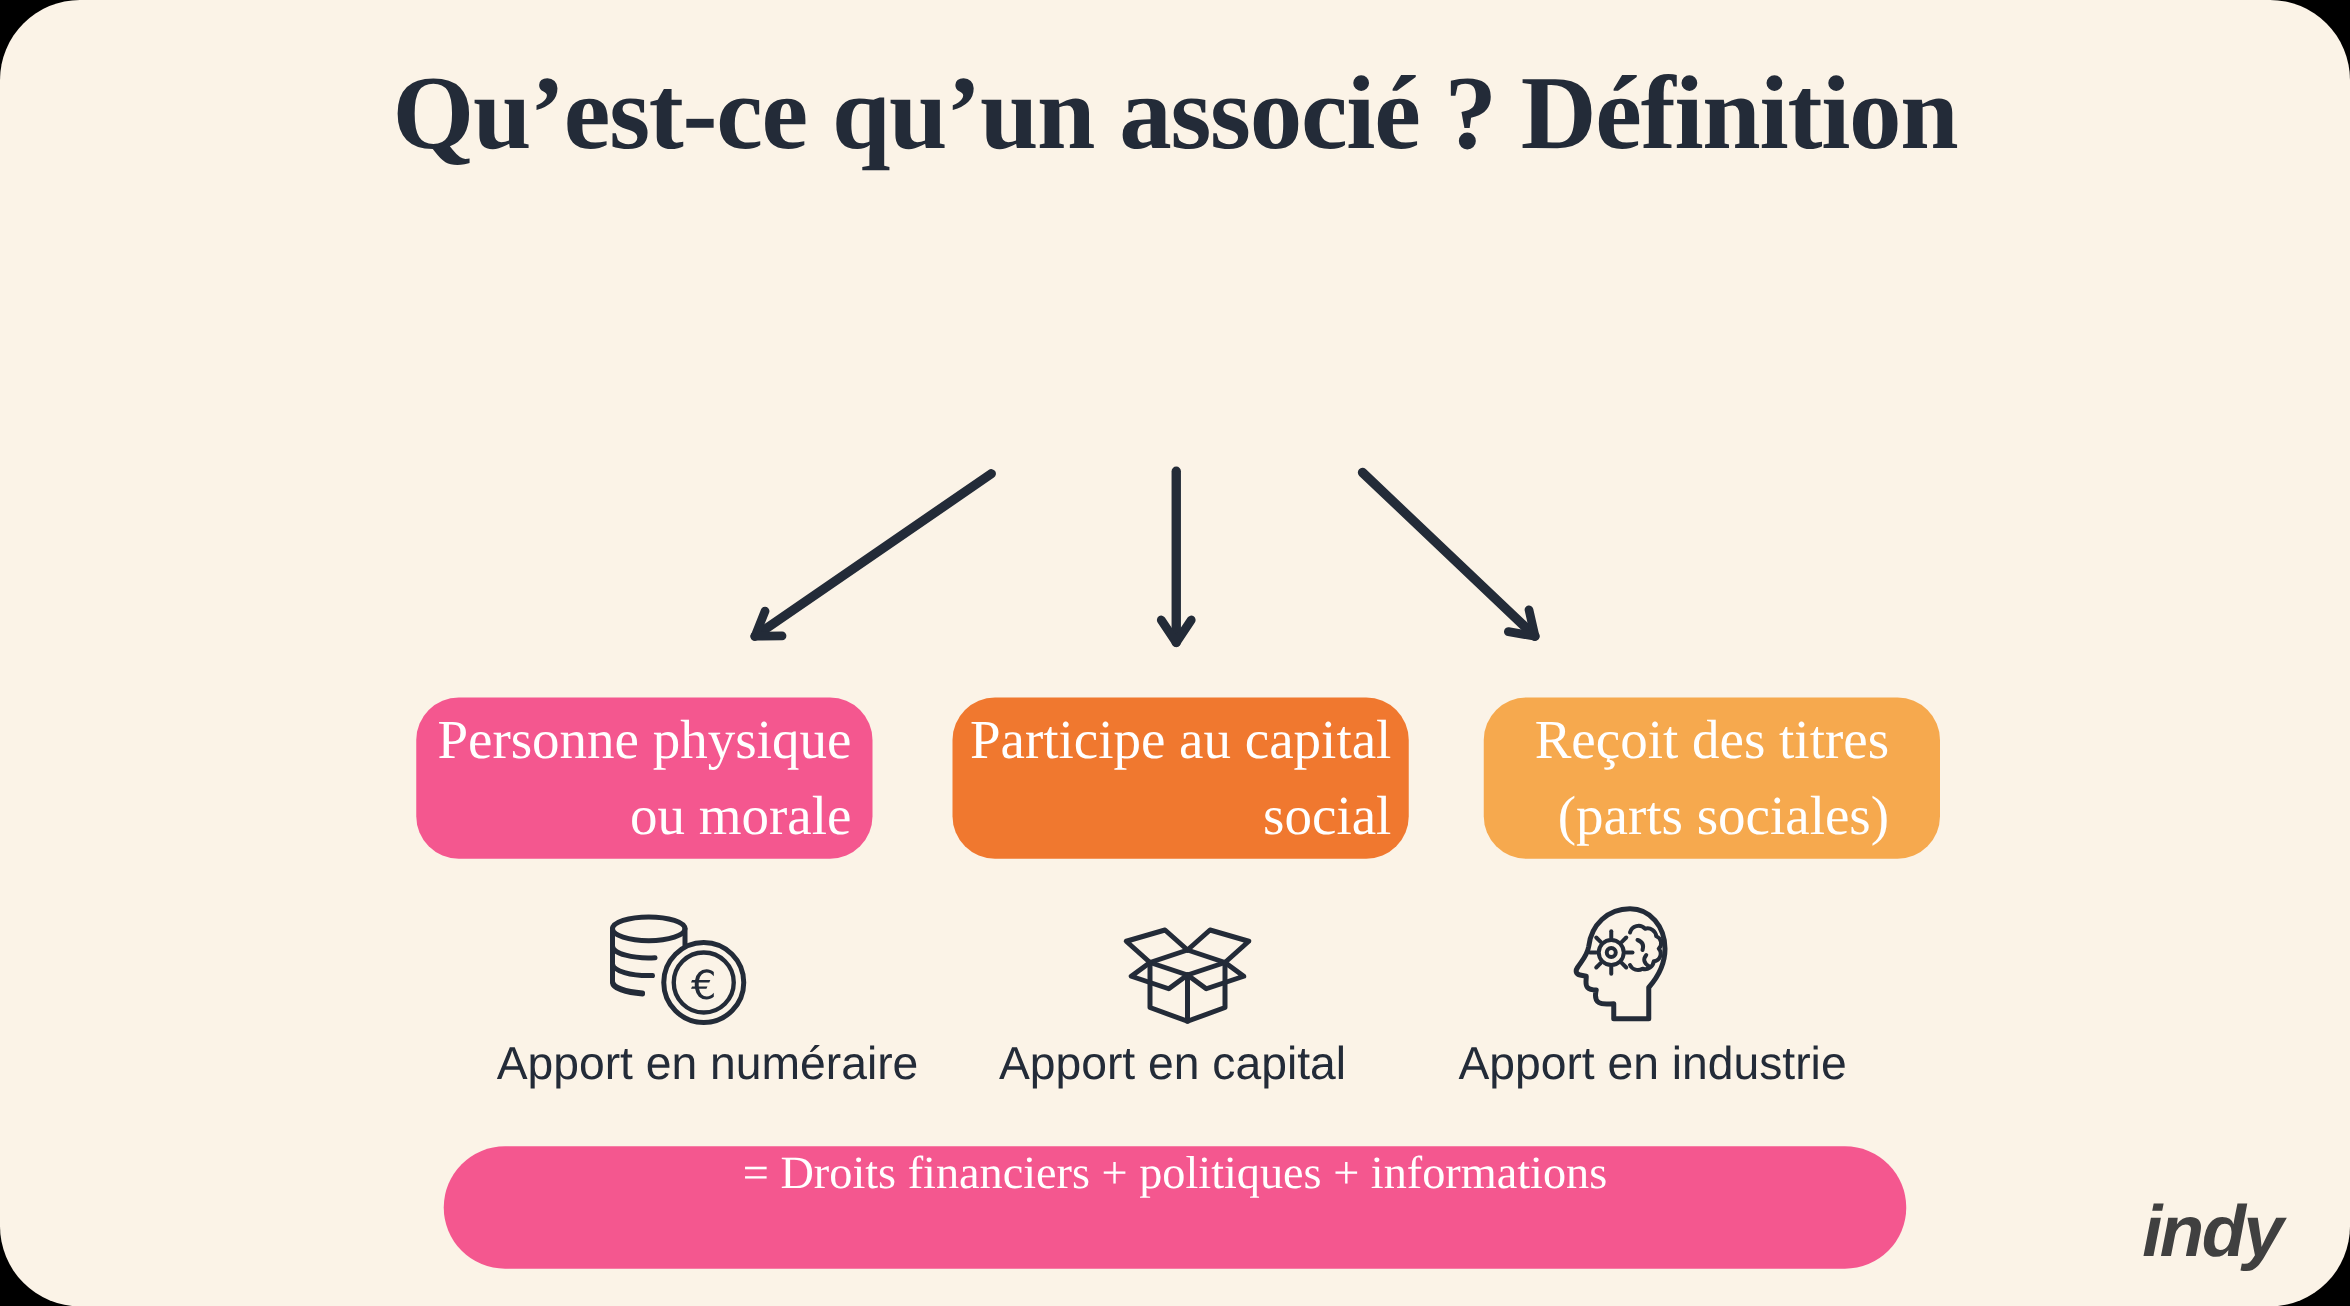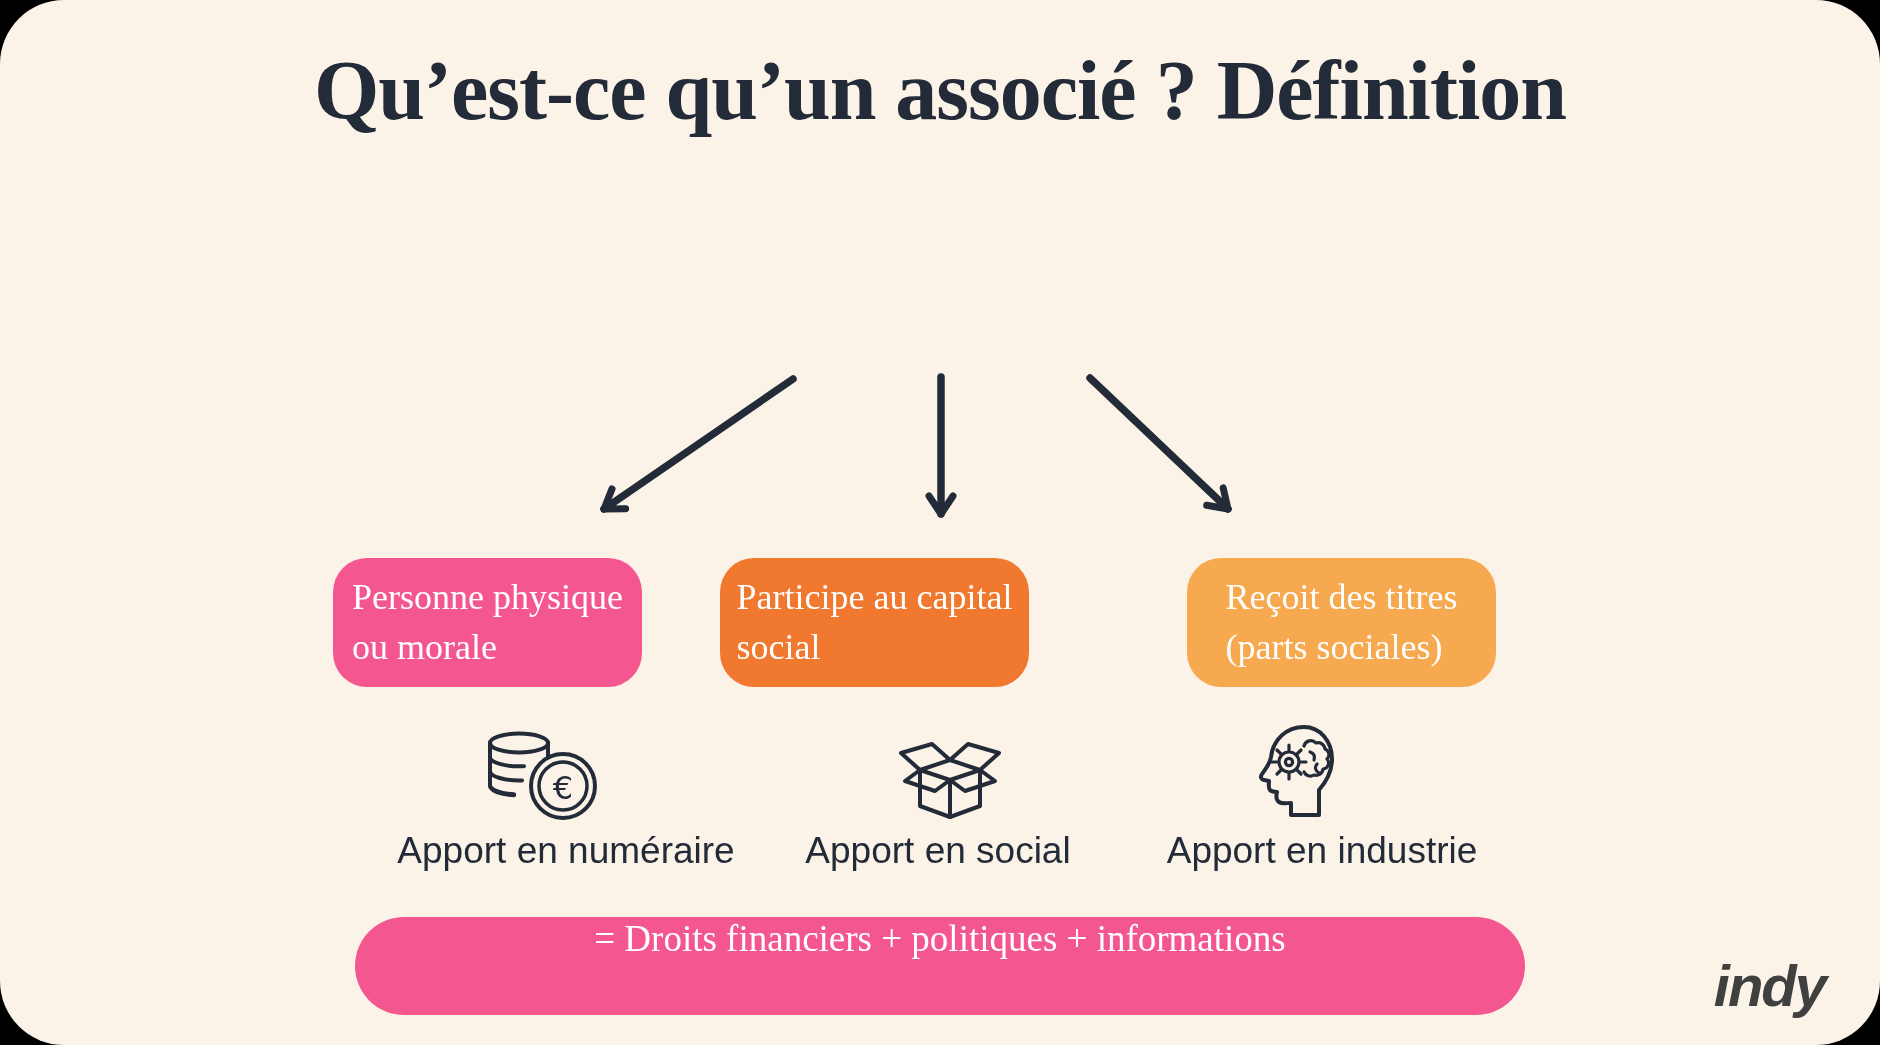--- a/index.html
+++ b/index.html
@@ -40,34 +40,34 @@
   }
   .arrows {
     position: absolute;
     left: 0; top: 0;
     width: 1880px; height: 1045px;
     pointer-events: none;
   }
   .branch {
     position: absolute;
     top: 558px;
-    width: 309px;
+    width: 365px;
     height: 129px;
     border-radius: 34px;
     display: flex;
     align-items: center;
     justify-content: center;
-    text-align: left;
+    text-align: right;
     color: #FFFFFF;
-    font-size: 36px;
+    font-size: 44px;
     line-height: 1.38;
     white-space: pre-line;
   }
   .branch-1 { left: 333px; }
-  .branch-2 { left: 720px; }
+  .branch-2 { left: 762px; }
   .branch-3 { left: 1187px; }
   .contrib-icon { position: absolute; }
   .icon-coins { left: 477px; top: 726px; }
   .icon-box   { left: 888px; top: 718px; }
   .icon-head  { left: 1244px; top: 720px; }
   .contrib-label {
     position: absolute;
     top: 830px;
     transform: translateX(-50%);
     font-family: "Liberation Sans", sans-serif;
@@ -180,21 +180,21 @@
       <line x1="53.5" y1="33.5" x2="57" y2="30"></line>
     </g>
     <g class="iconline" stroke-width="3.2">
       <path d="M60,26 a7,7 0 0 1 12,-3 a7,7 0 0 1 9,6 a6,6 0 0 1 2,10 a6,6 0 0 1 -4,10 a7,7 0 0 1 -9,6 a7,7 0 0 1 -10,-3"></path>
       <path d="M66,32 q6,2 4,8"></path>
       <path d="M73,44 q-4,5 2,9"></path>
     </g>
   </svg>
 
   <div class="contrib-label label-1">Apport en numéraire</div>
-  <div class="contrib-label label-2">Apport en social</div>
+  <div class="contrib-label label-2">Apport en capital</div>
   <div class="contrib-label label-3">Apport en industrie</div>
 
   <div class="banner" style="background-color: rgb(244, 87, 143);">
     <span>= Droits financiers + politiques + informations</span>
   </div>
 
   <div class="logo">indy</div>
 
 </div>
 

